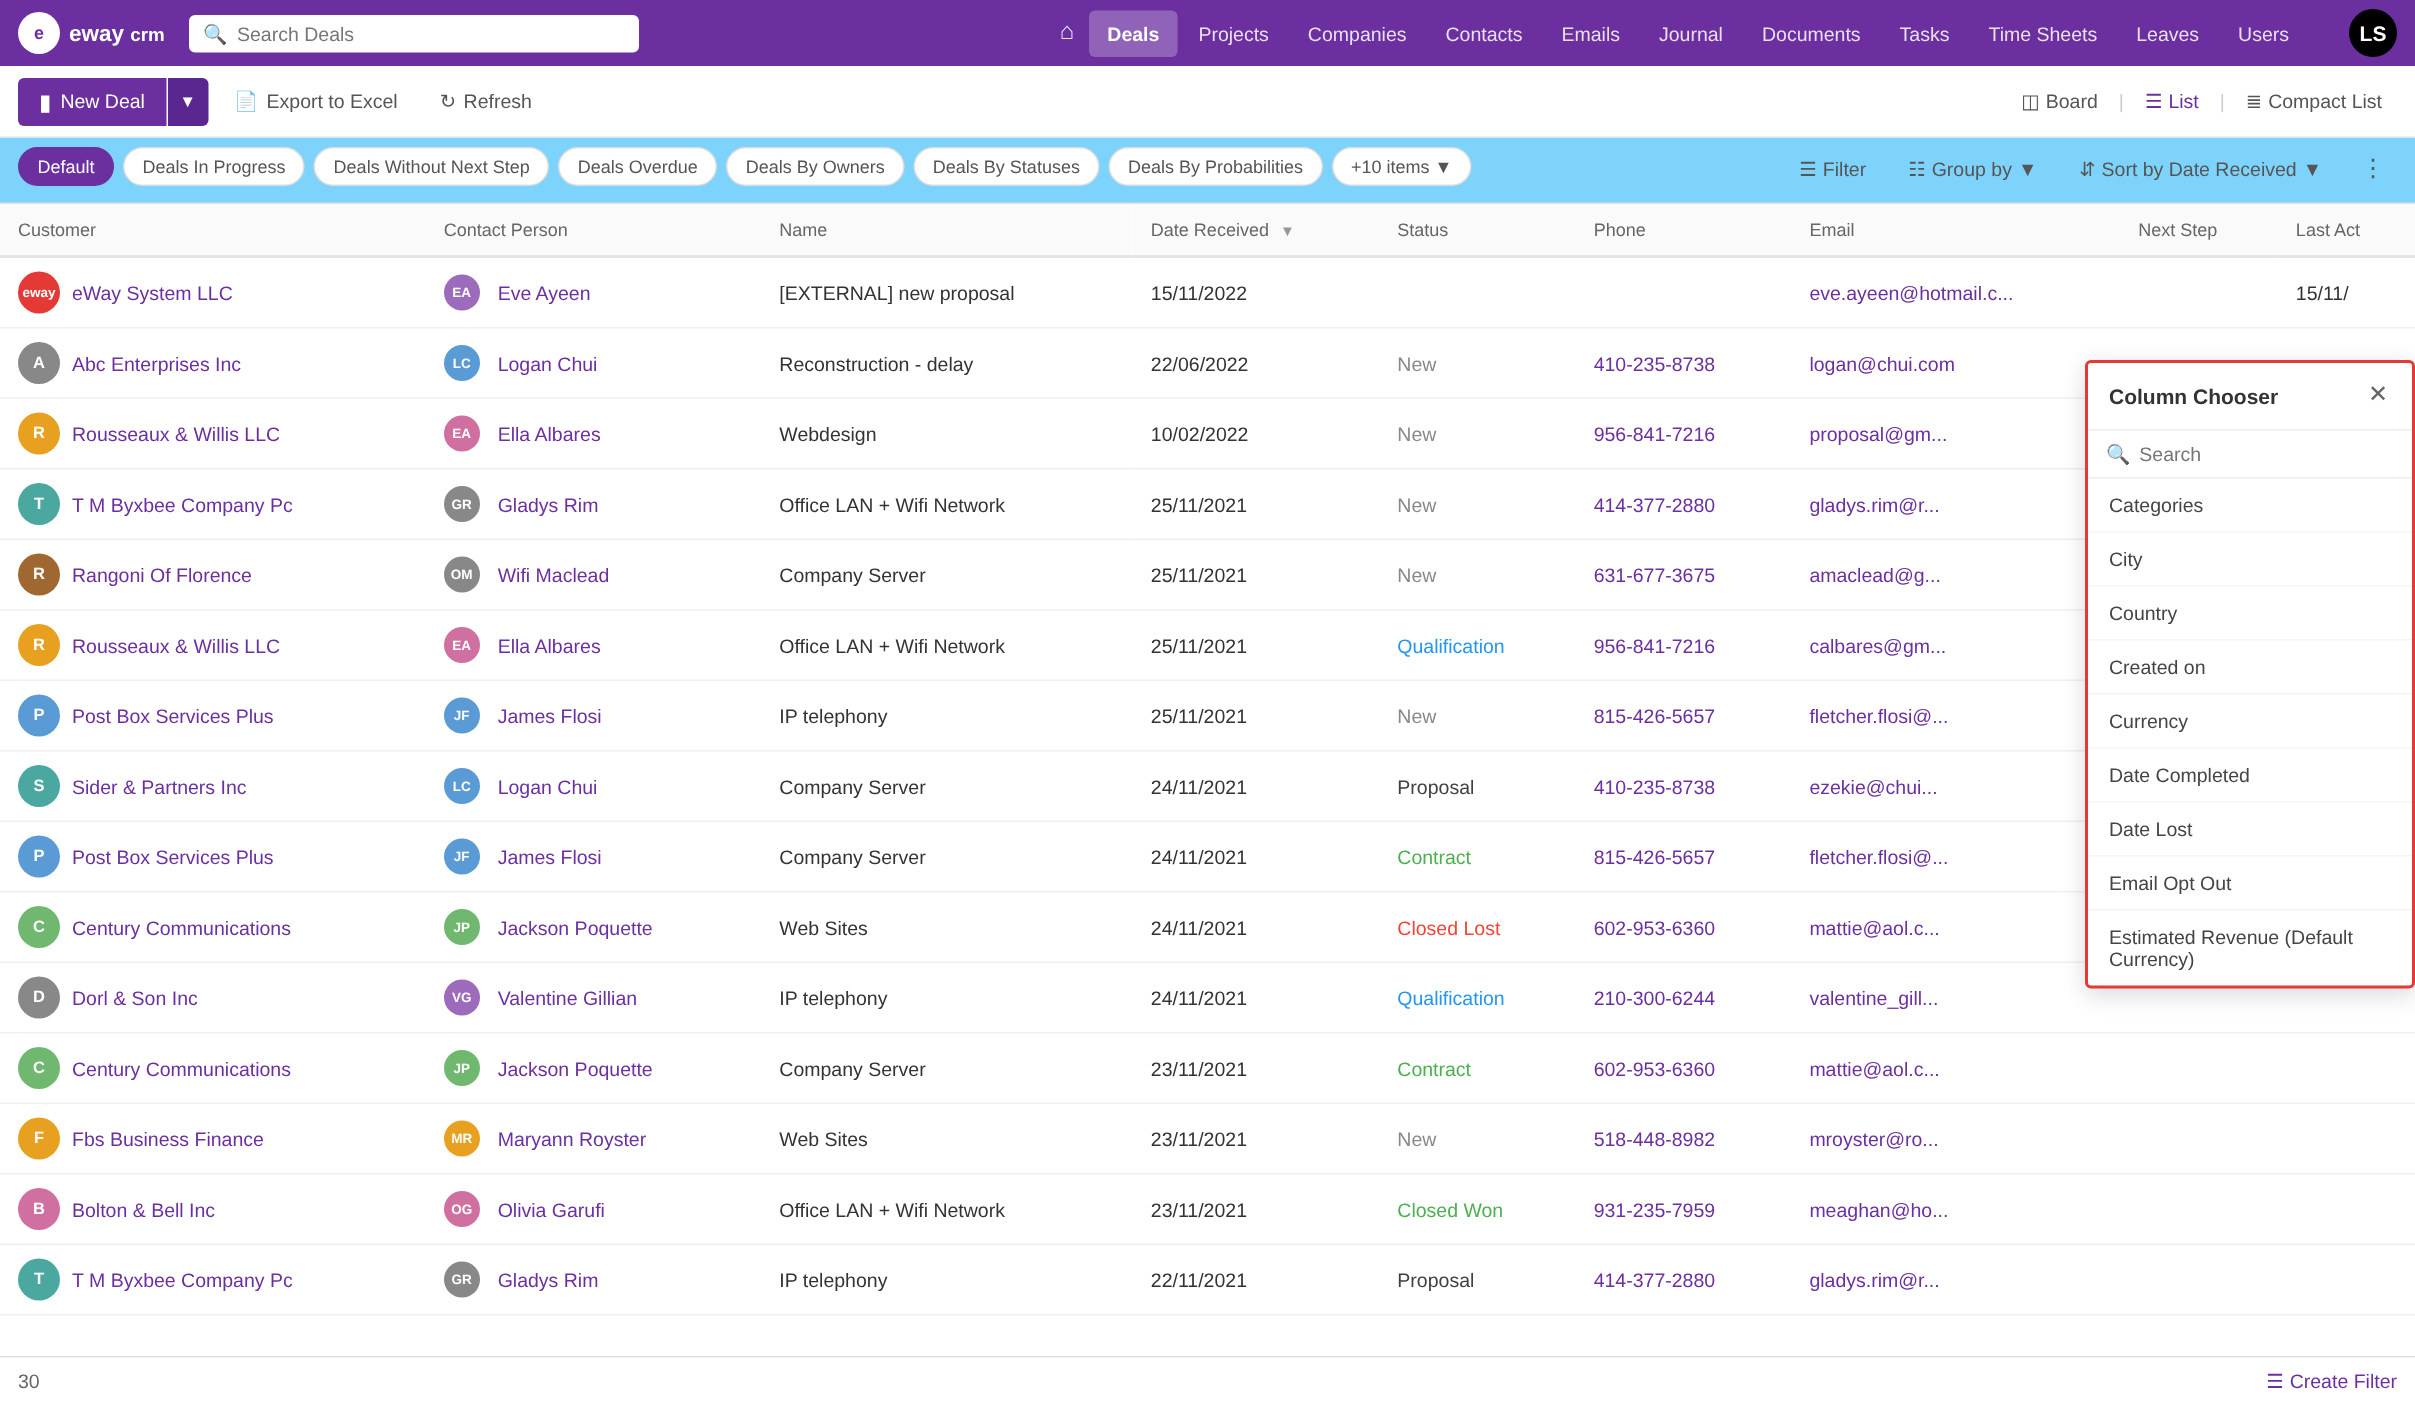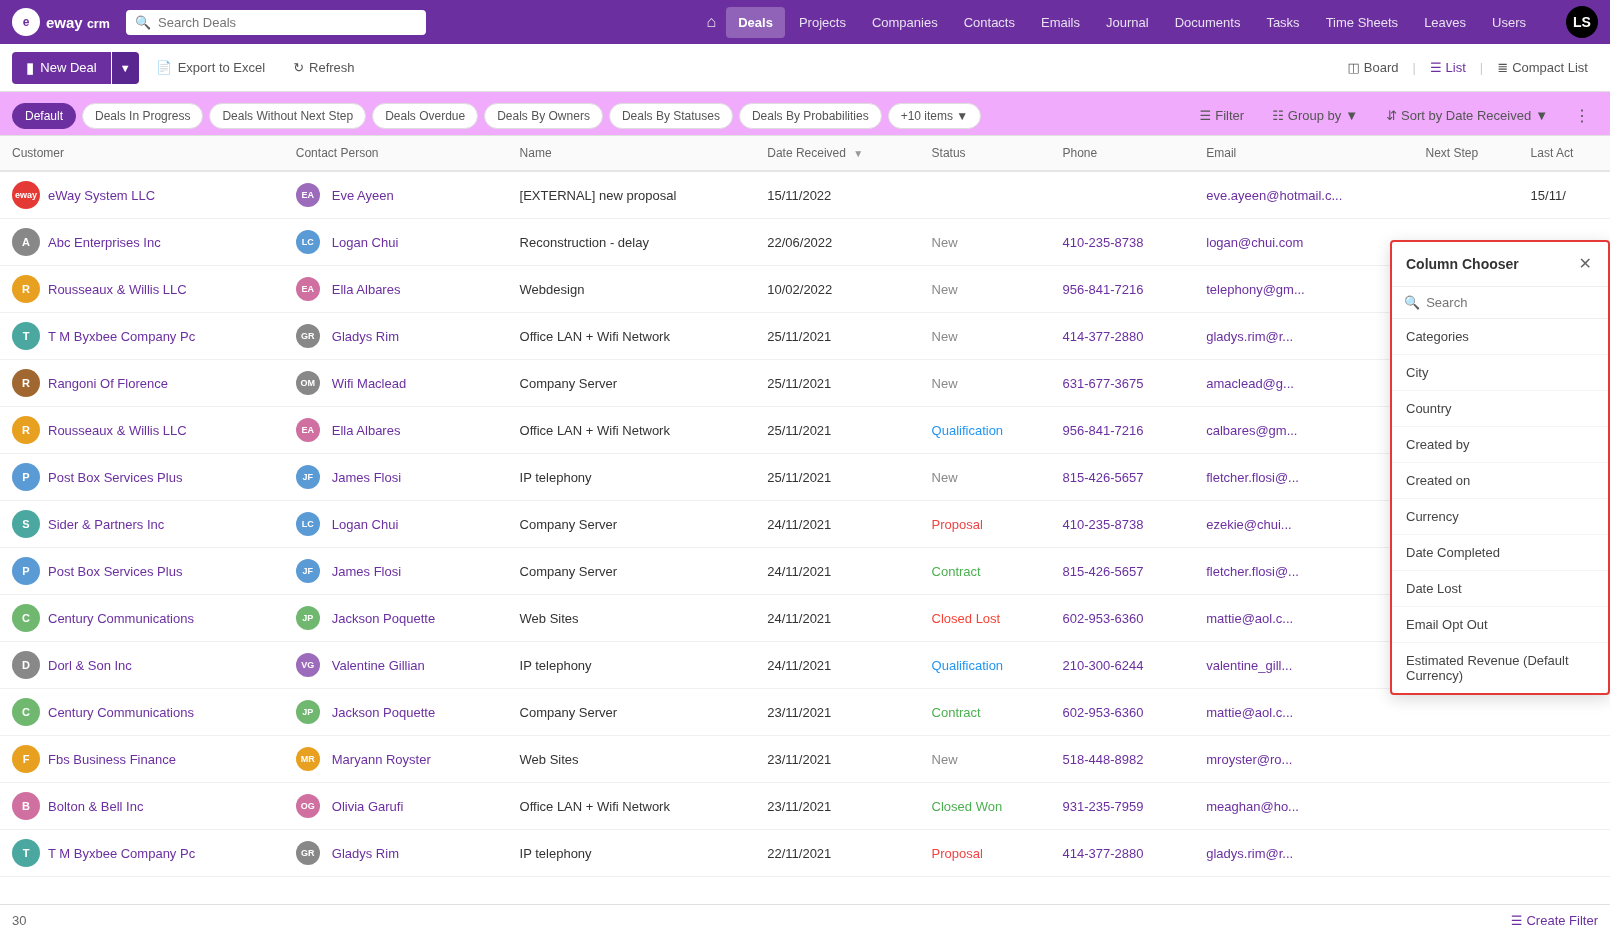--- a/index.html
+++ b/index.html
@@ -149,24 +149,24 @@
       display: flex;
       align-items: center;
       gap: 4px;
       border-radius: 4px;
     }
     .view-btn.active { color: #6b2fa0; }
     .view-divider { color: #ccc; }
 
     
     .filters-bar {
-      background: #f0abfc;
+      background: #7dd3fc;
       border-bottom: 1px solid #e0e0e0;
       display: flex;
-      align-items: flex-end;
+      align-items: flex-start;
       padding: 6px 12px;
       gap: 6px;
       height: 44px;
       overflow: hidden;
     }
     .filter-btn {
       padding: 5px 12px;
       border: 1px solid #ddd;
       border-radius: 20px;
       background: white;
@@ -268,21 +268,21 @@
       border-radius: 50%;
       overflow: hidden;
       flex-shrink: 0;
     }
     .phone-link { color: #6b2fa0; text-decoration: none; cursor: pointer; }
     .email-link { color: #6b2fa0; text-decoration: none; cursor: pointer; }
 
     
     .status-new { color: #888; }
     .status-qualification { color: #2196F3; }
-    .status-proposal { color: #ef4444; }
+    .status-proposal { color: #404040; }
     .status-contract { color: #4CAF50; }
     .status-closed-lost { color: #F44336; }
     .status-closed-won { color: #4CAF50; }
 
     
     .bottom-bar {
       background: white;
       border-top: 1px solid #e0e0e0;
       padding: 6px 12px;
       display: flex;
@@ -532,21 +532,21 @@
       <td>
         <div class="contact-cell">
           <div class="avatar av-pink contact-avatar" style="width:24px;height:24px;font-size:9px;">EA</div>
           <a class="customer-link">Ella Albares</a>
         </div>
       </td>
       <td>Webdesign</td>
       <td>10/02/2022</td>
       <td class="status-new">New</td>
       <td><a class="phone-link">956-841-7216</a></td>
-      <td><a class="email-link">telephony@gm...</a></td>
+      <td><a class="email-link">proposal@gm...</a></td>
       <td></td>
       <td></td>
     </tr>
         <tr>
       <td>
         <div class="customer-cell">
           <div class="avatar av-teal">T</div>
           <a class="customer-link">T M Byxbee Company Pc</a>
         </div>
       </td>
@@ -813,21 +813,20 @@
     <span class="close-btn">✕</span>
   </div>
   <div class="column-chooser-search">
     <span style="color:#aaa;">🔍</span>
     <input type="text" placeholder="Search" style="">
   </div>
   <div class="column-chooser-list" id="column-chooser-list">
   <div class="column-item">Categories</div>
       <div class="column-item">City</div>
       <div class="column-item">Country</div>
-      <div class="column-item">Created by</div>
       <div class="column-item">Created on</div>
       <div class="column-item">Currency</div>
       <div class="column-item">Date Completed</div>
       <div class="column-item">Date Lost</div>
       <div class="column-item">Email Opt Out</div>
       <div class="column-item">Estimated Revenue (Default Currency)</div>
     </div>
 </div>
 
 </body></html>

